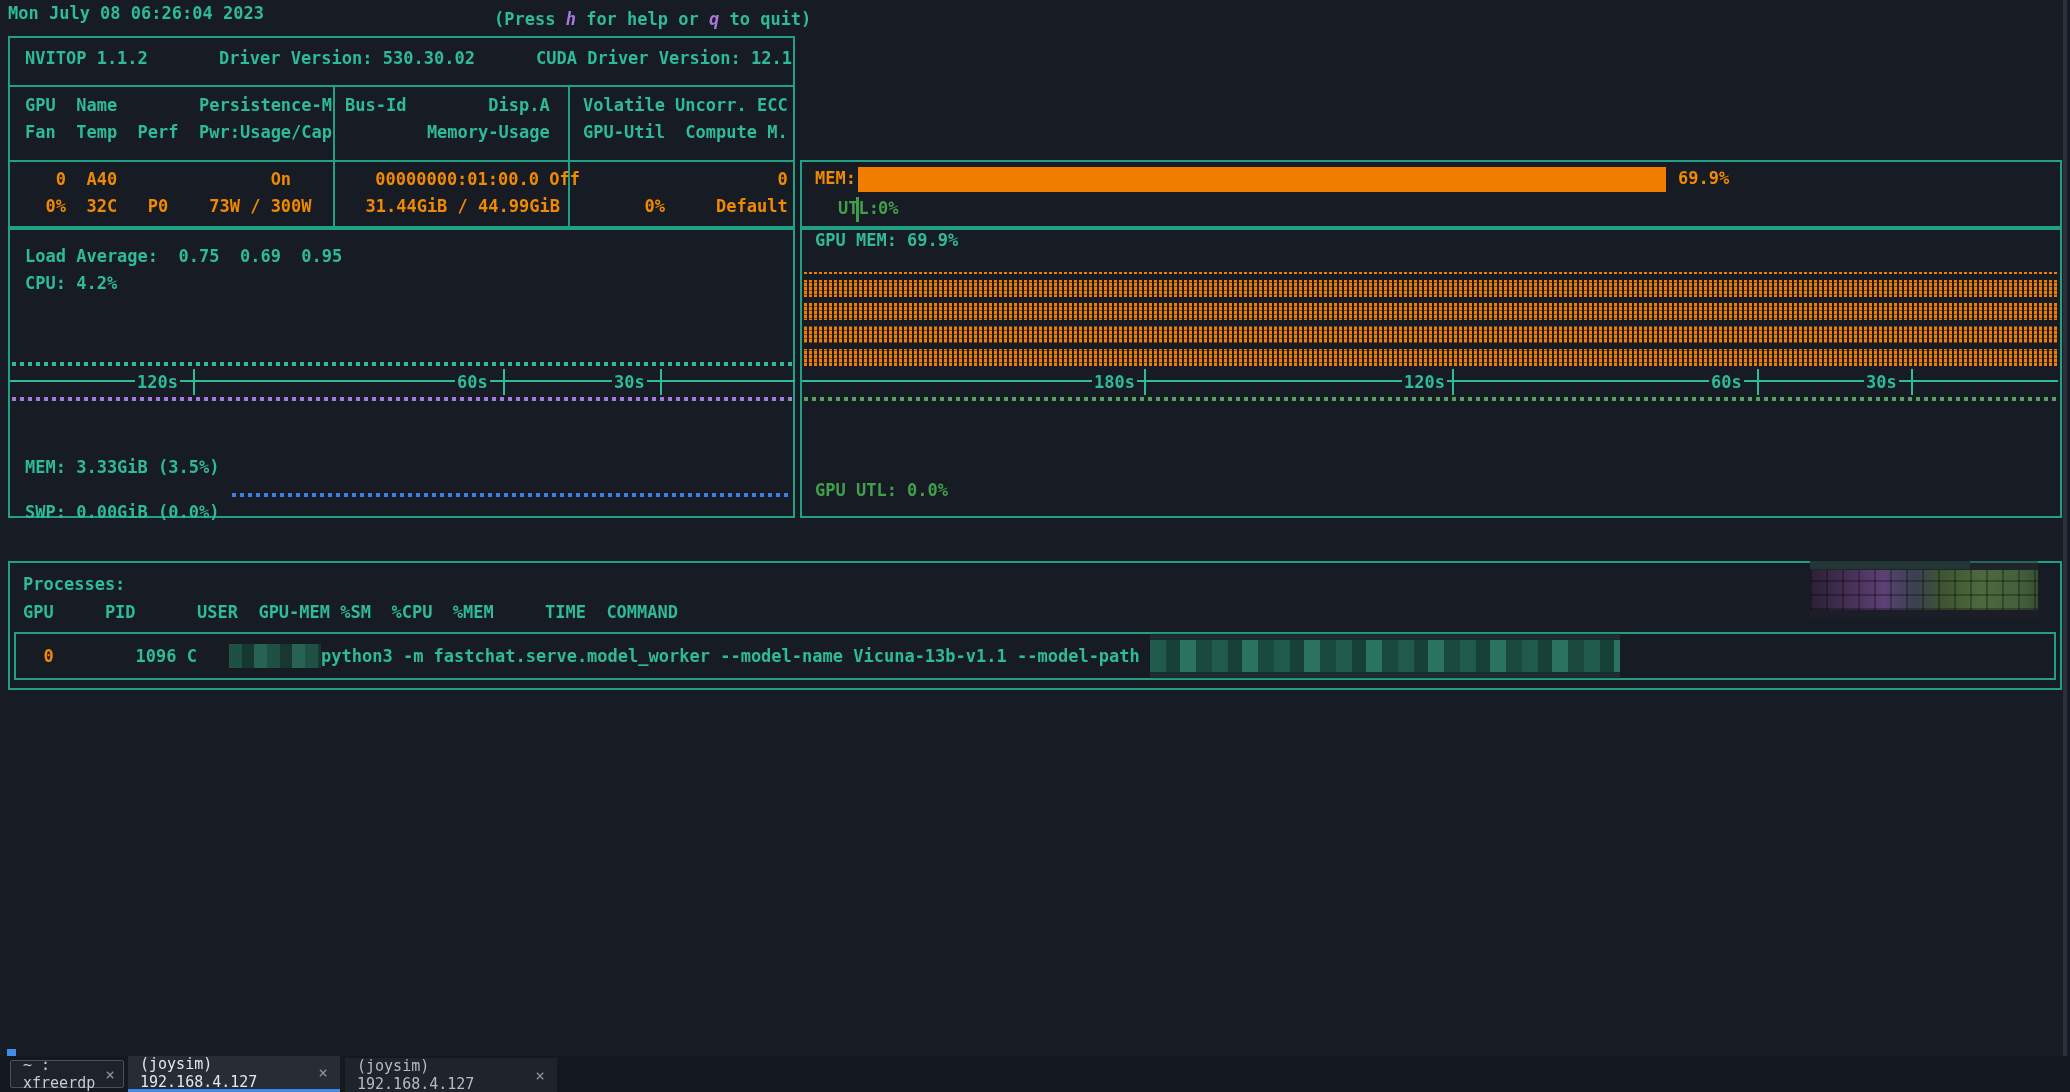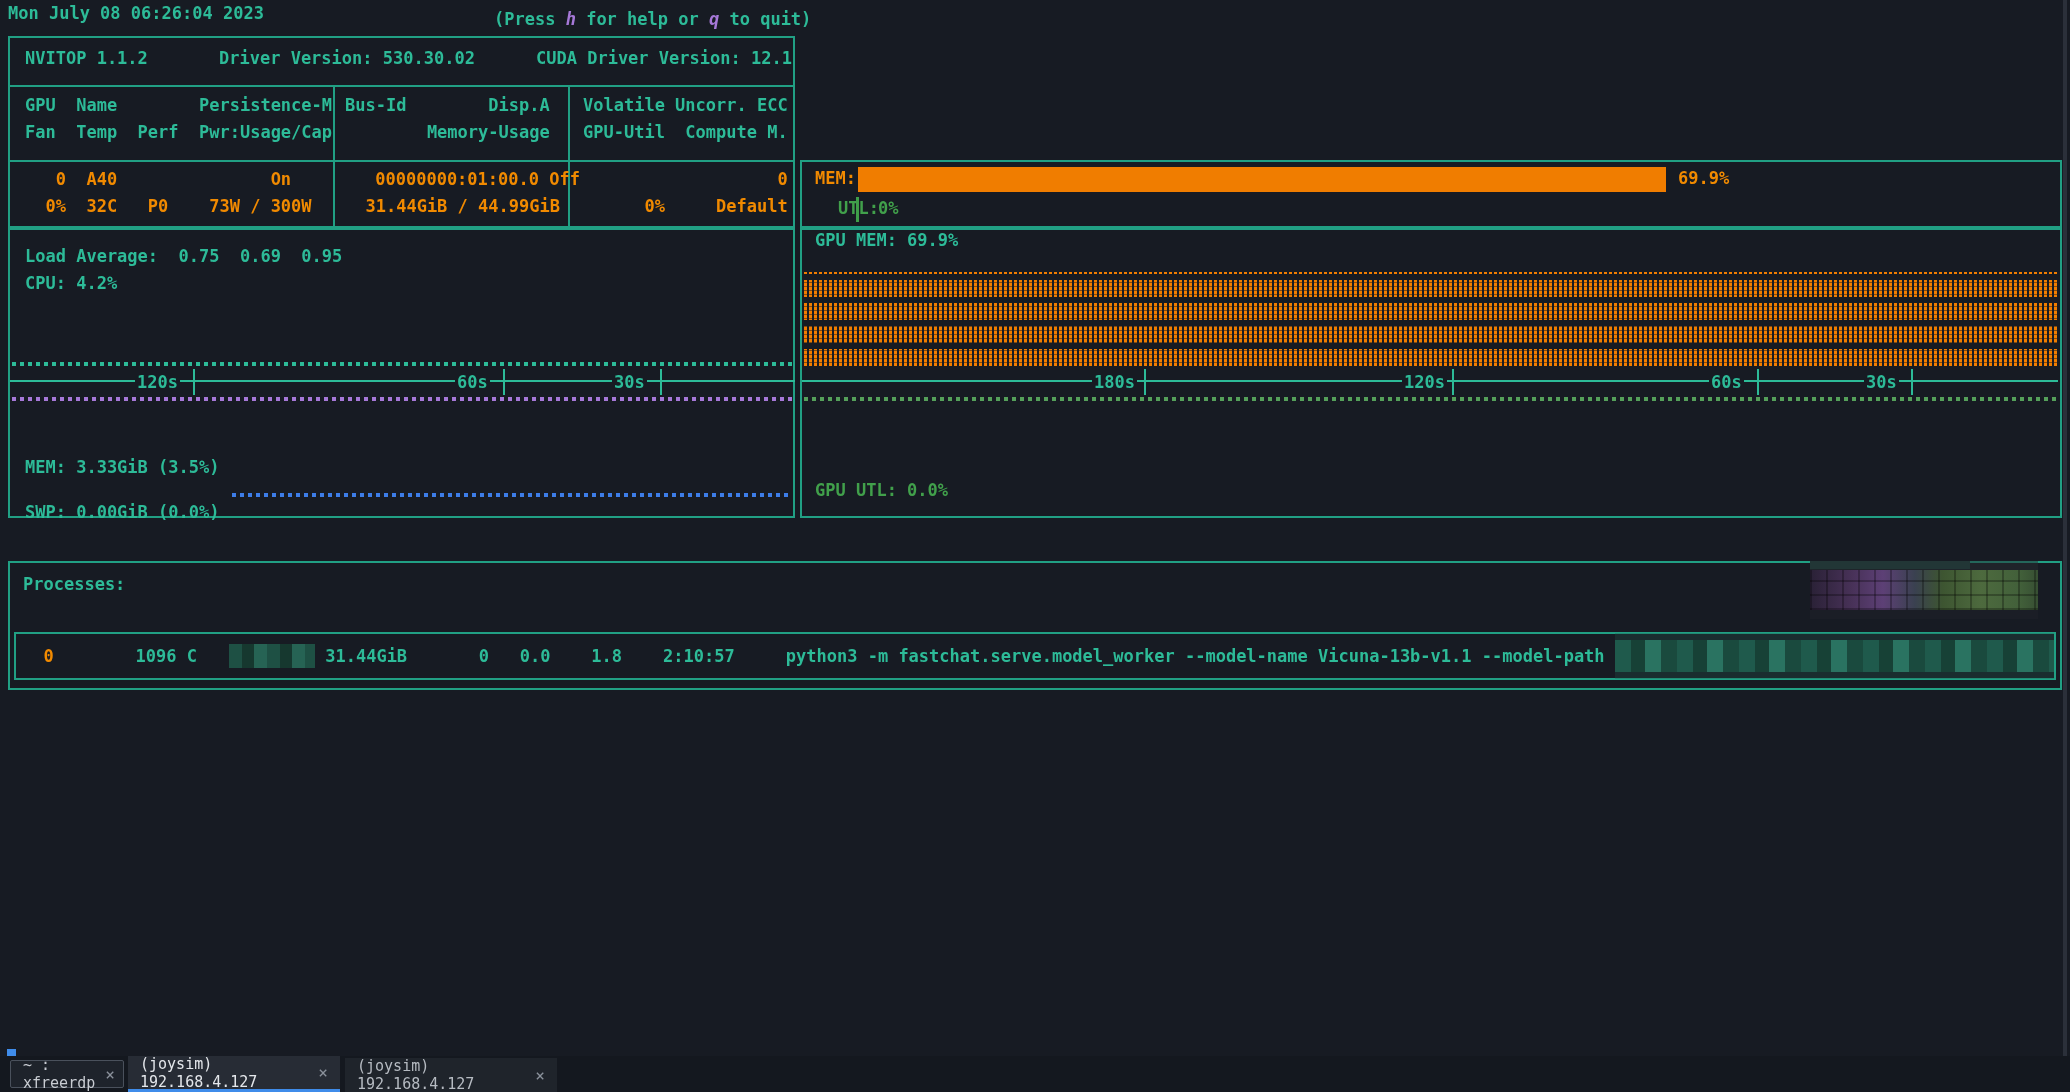--- a/index.html
+++ b/index.html
@@ -154,26 +154,26 @@
     <span class="axlabel" style="left:1062px">30s</span>
     <div class="axtick" style="left:1109px"></div>
   </div>
   <div class="dotline dot-green" style="left:804px;top:397px;width:1254px"></div>
   <span class="t green" style="left:815px;top:478px">GPU UTL: 0.0%</span>
 
   <div class="panel" style="left:8px;top:561px;width:2054px;height:129px"></div>
   <div class="censor-host-top"></div>
   <div class="censor-host"></div>
   <span class="t" style="left:23px;top:572px">Processes:</span>
+  <span class="t" style="left:23px;top:600px">GPU     PID      USER  GPU-MEM %SM  %CPU  %MEM     TIME  COMMAND</span>
   <div class="panel" style="left:14px;top:632px;width:2042px;height:48px"></div>
   <div class="procrow" style="left:16px;top:634px;width:2038px;height:44px;padding-left:7px">
     <span class="orange">  0</span>
     <span>        1096 C</span>
     <span class="censor-user"></span>
-    <span> 31.44GiB       0   0.0    1.8    2:10:57     </span>
     <span>python3 -m fastchat.serve.model_worker --model-name Vicuna-13b-v1.1 --model-path </span>
     <span class="censor-path"></span>
   </div>
 
   <div class="scrollbar"></div>
 
   <div class="blue-cursor"></div>
 
   <div class="tabbar">
     <div class="tab tab-outlined">

